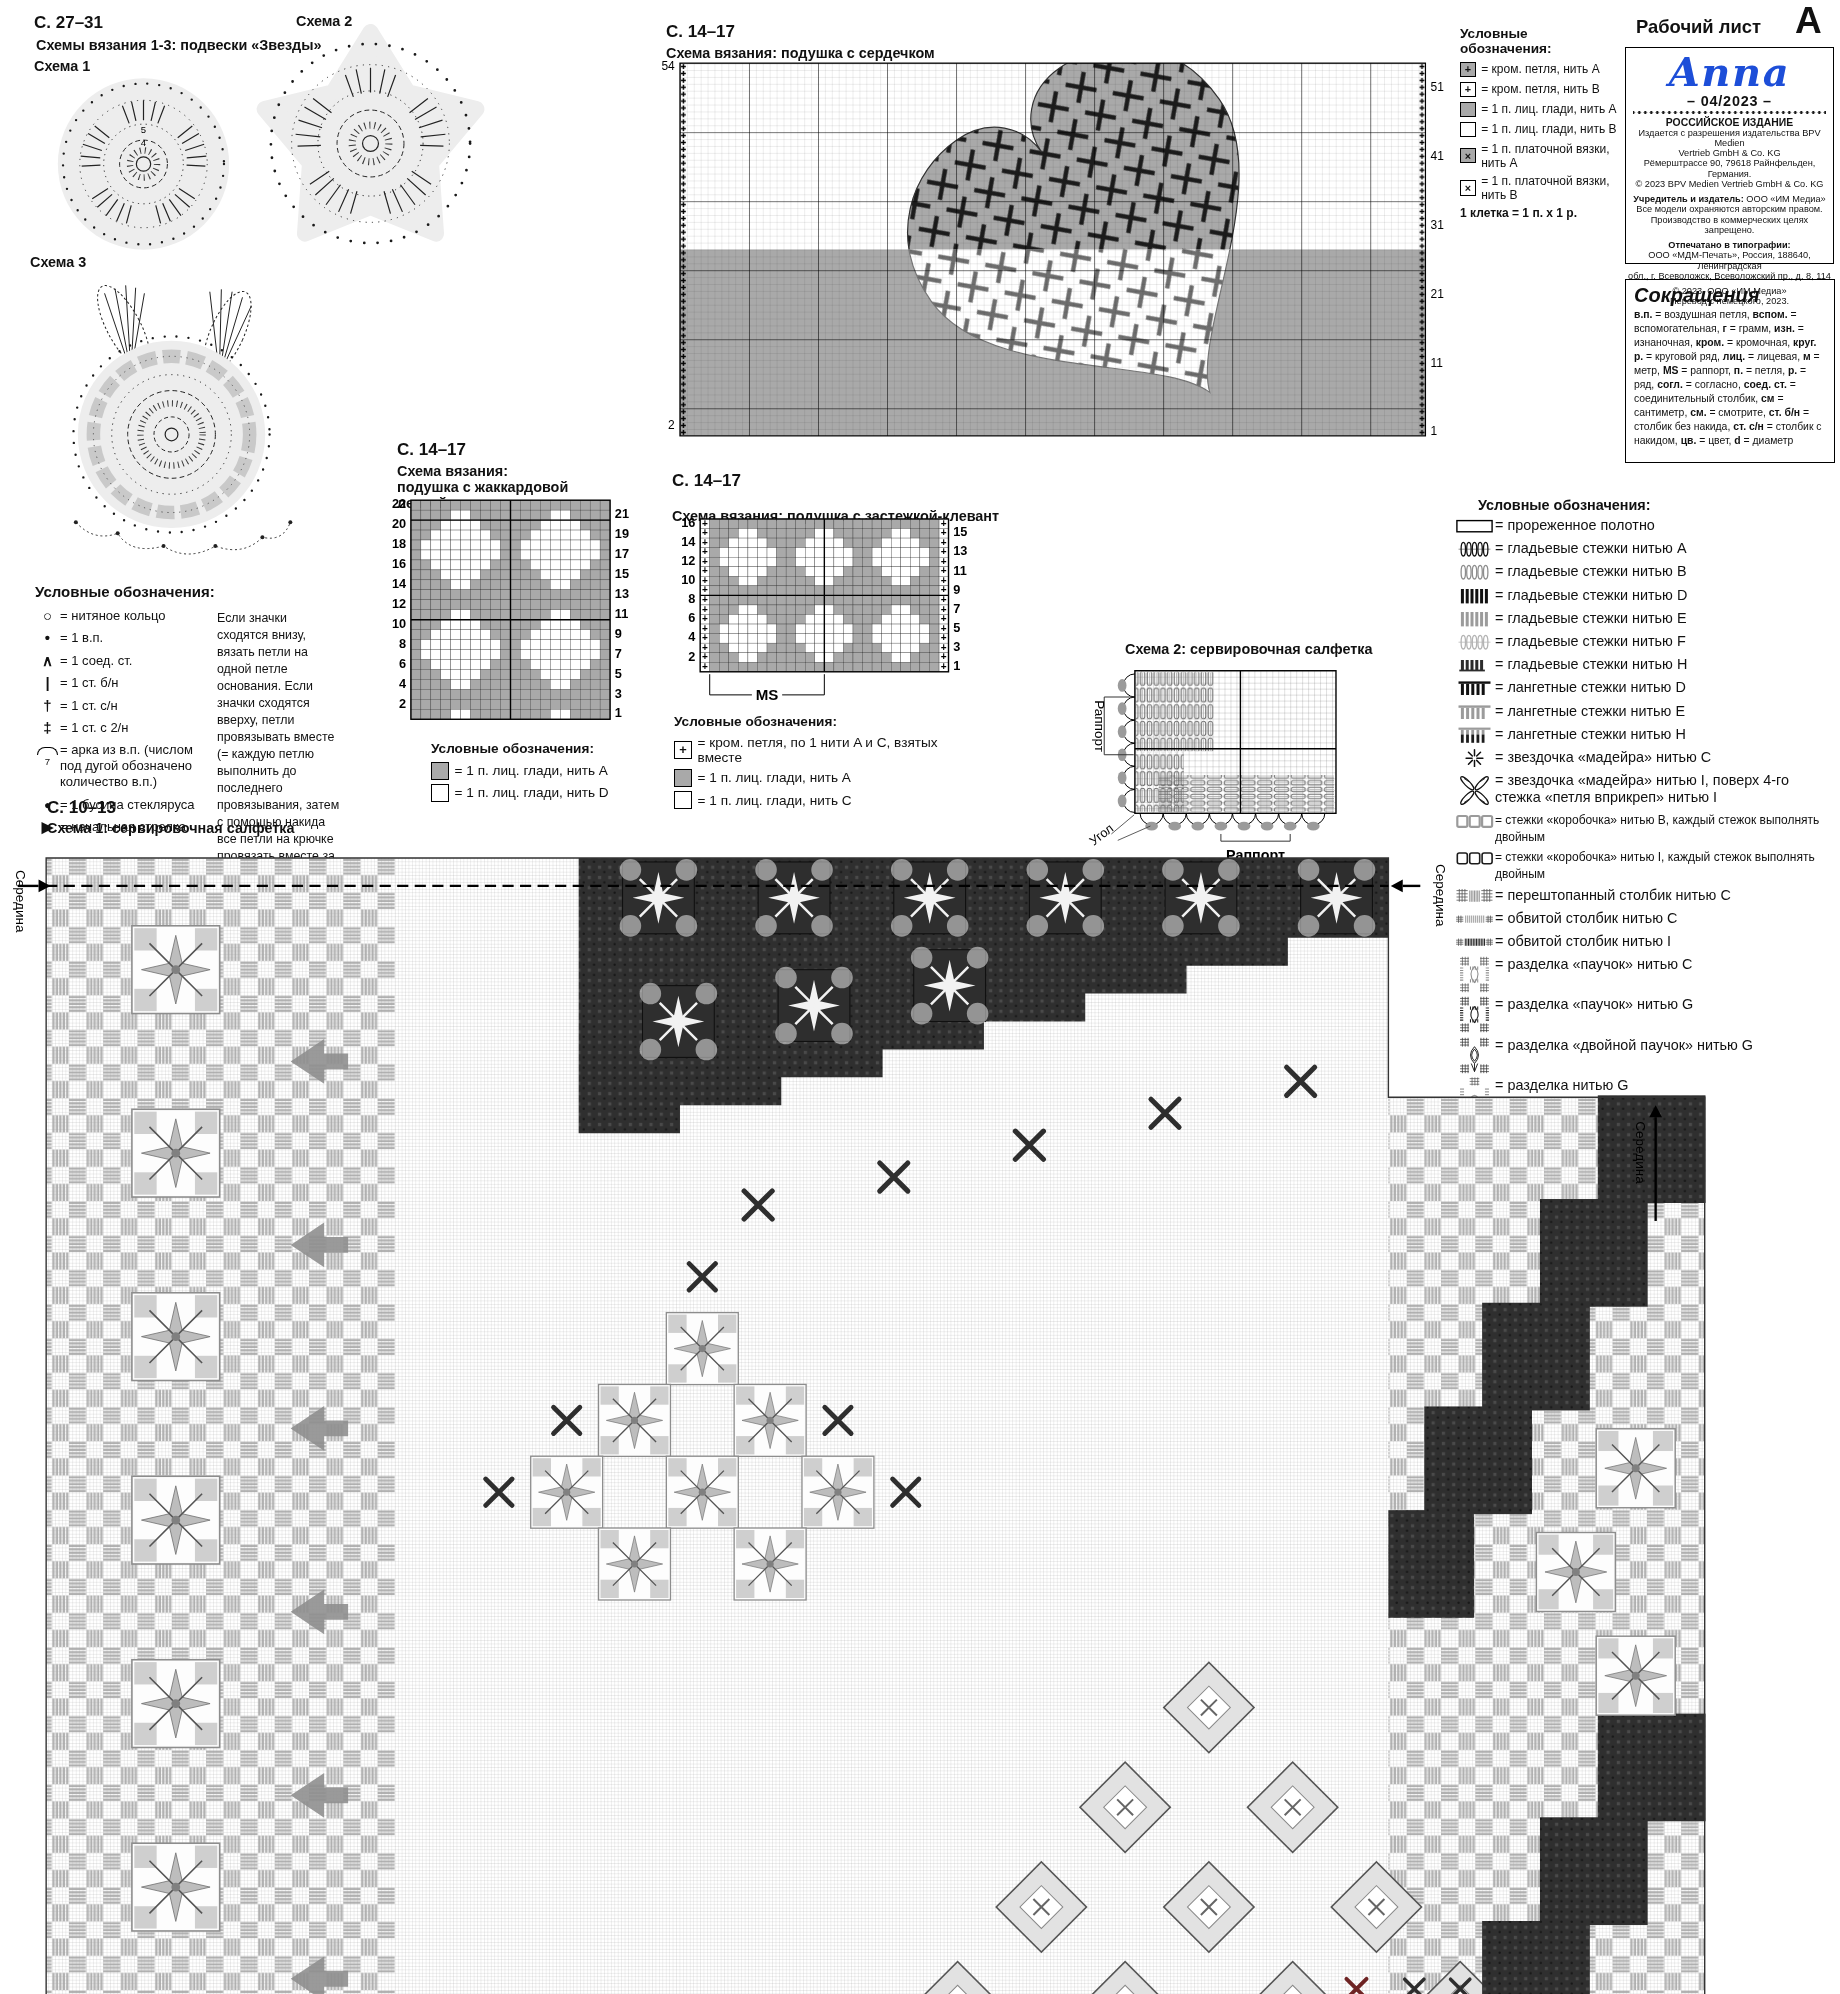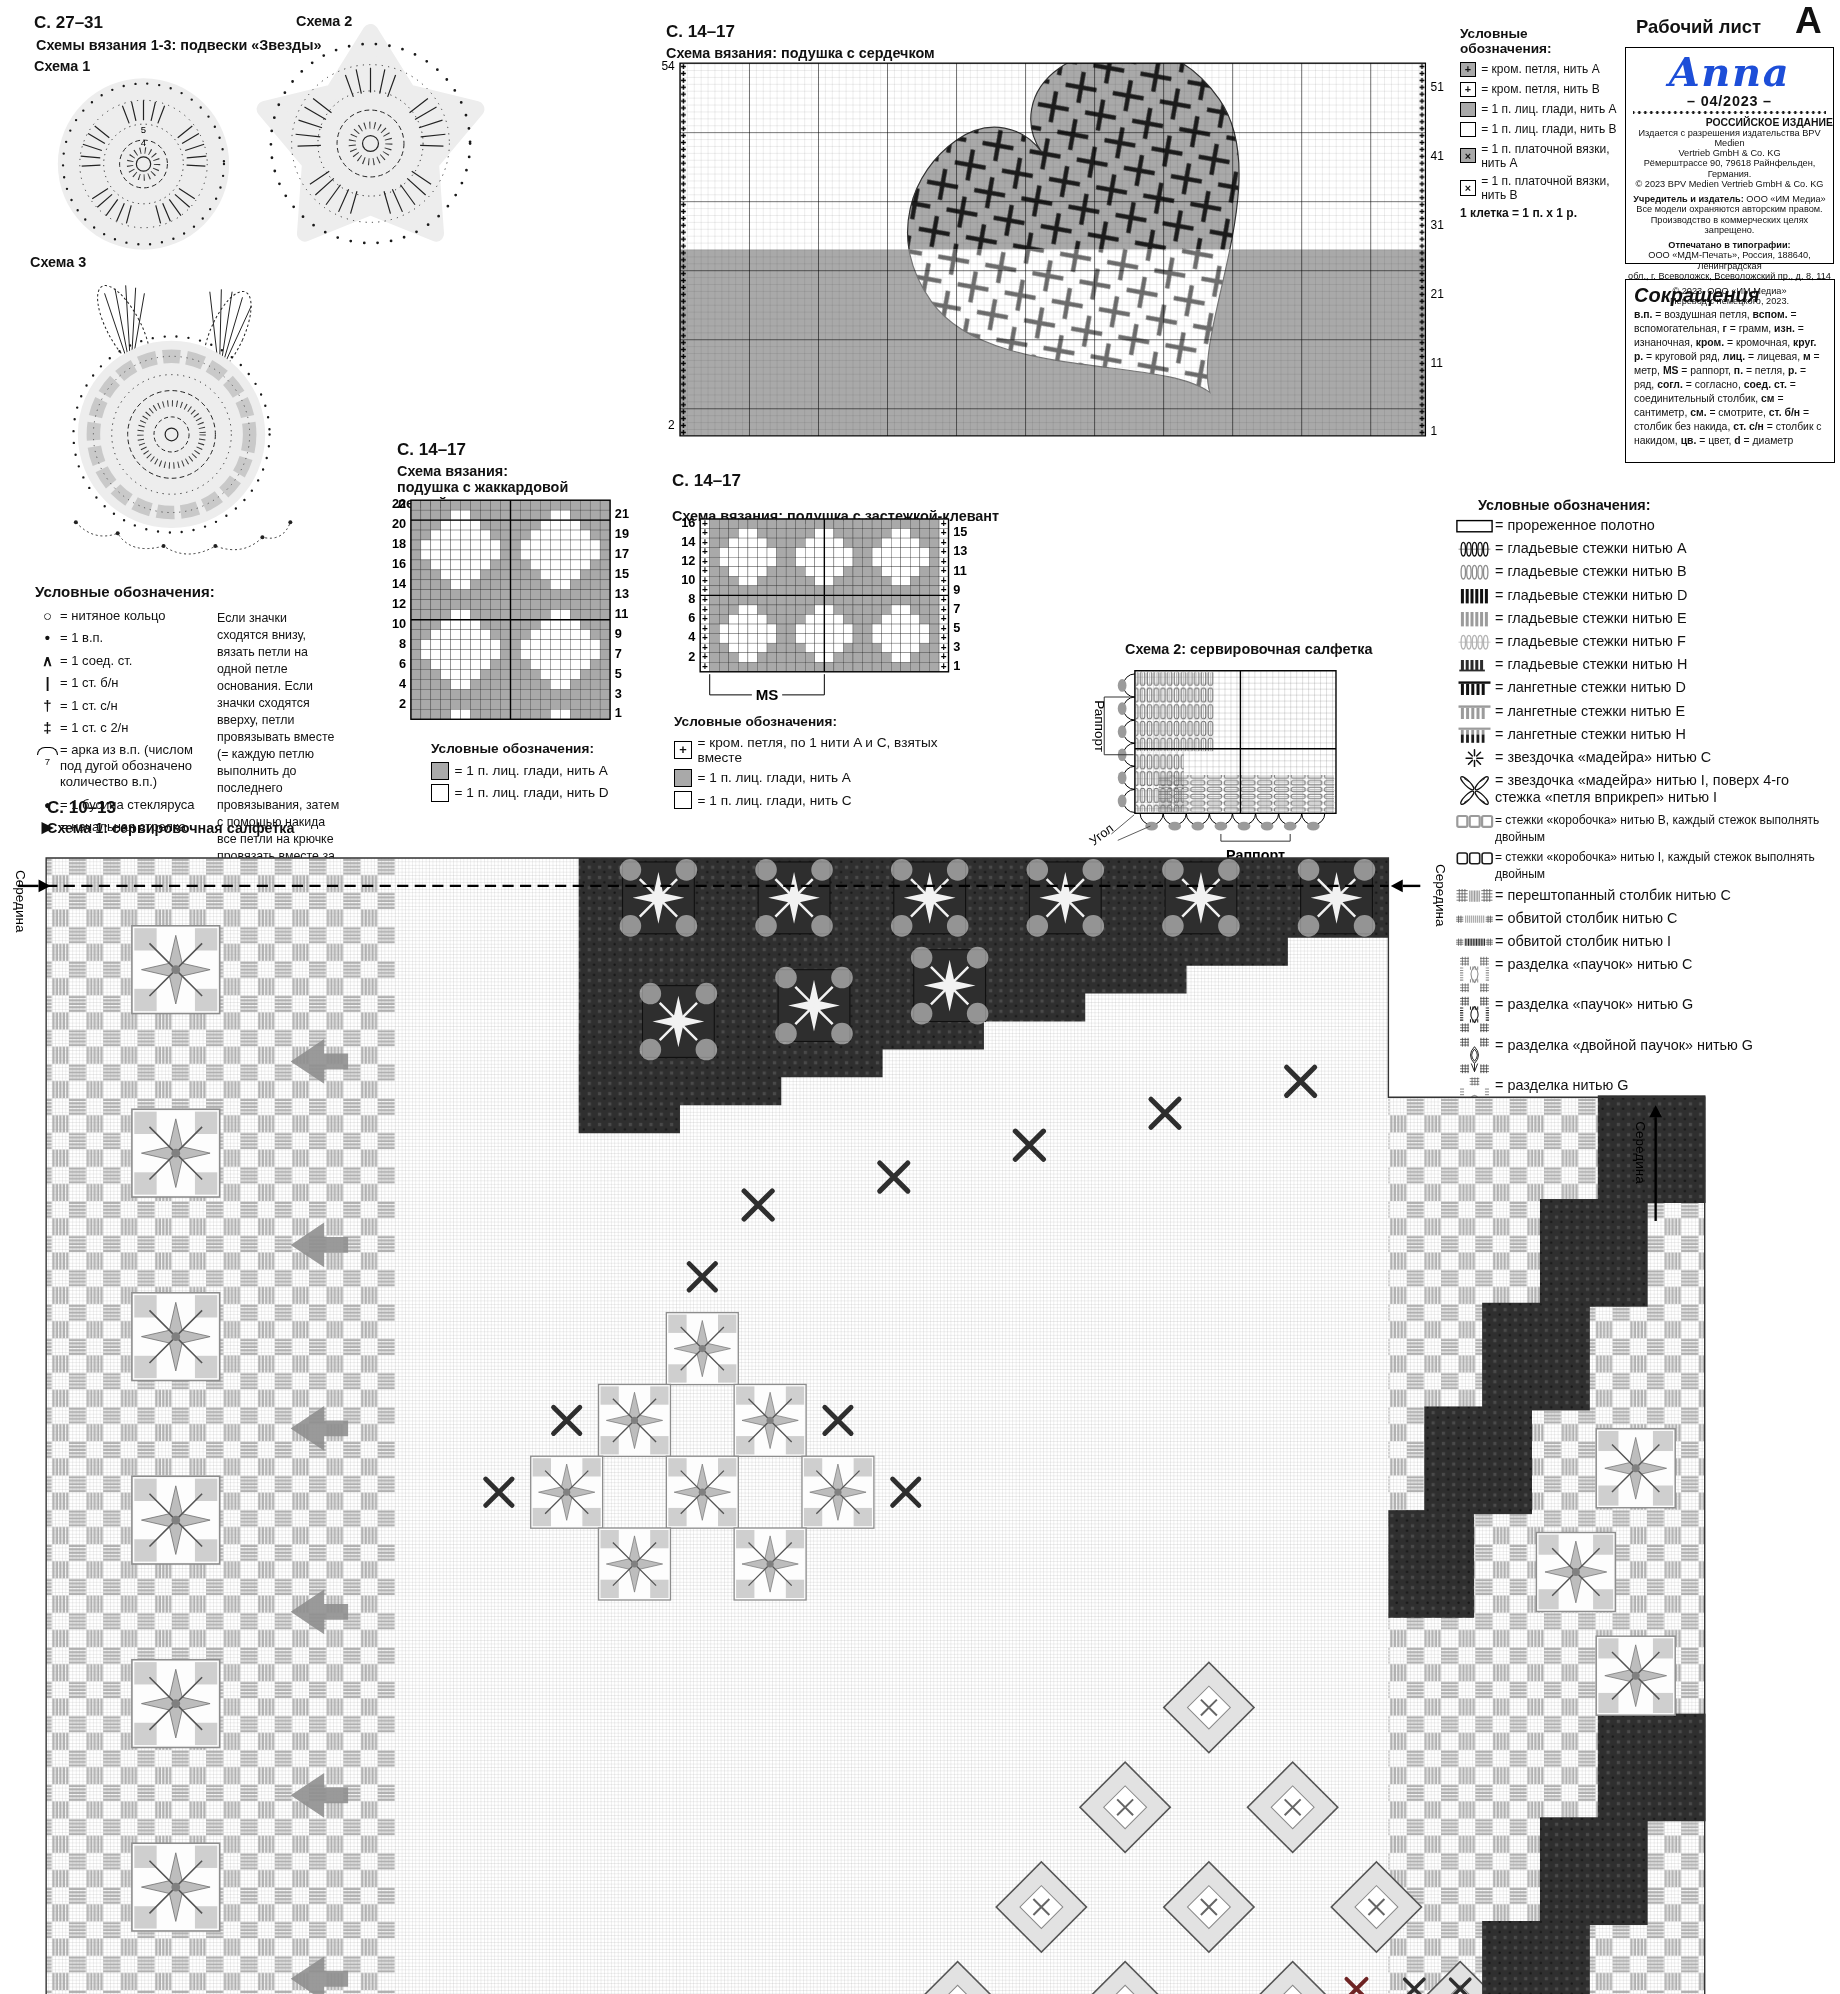--- a/index.html
+++ b/index.html
@@ -25,21 +25,21 @@
   .ll2{font-size:13.6px;}
   .mtitle{font-weight:bold;font-size:18.4px;}
   .mletter{font-weight:bold;font-size:37px;line-height:0.9;}
   .mbox{border:1.2px solid #000;text-align:center;padding-top:2.4px;}
   .logo{font-family:"DejaVu Serif",serif;font-style:italic;font-weight:bold;font-size:40px;
         line-height:43px;color:#1d4ed8;letter-spacing:1.6px;}
   .issue{font-weight:bold;font-size:14.4px;line-height:16px;letter-spacing:0.8px;}
   .dots{height:4.8px;margin:0.8px 7.2px 1.6px 7.2px;
         background-image:radial-gradient(circle,#1a1a1a 1.4px,transparent 1.6px);
         background-size:6px 4.8px;background-position:center;}
-  .edition{font-weight:bold;font-size:10.4px;line-height:11.2px;text-align:right;}
+  .edition{font-weight:bold;font-size:10.4px;line-height:11.2px;}
   .ml{font-size:9.2px;line-height:10.2px;min-height:5.2px;}
   .abbr{border:1.2px solid #000;padding:4px 8px;}
   .abbrt{font-family:"Liberation Sans",sans-serif;font-style:italic;font-weight:bold;font-size:20px;
          line-height:23px;}
   .abbrx{font-size:10.4px;line-height:14px;text-align:left;margin-top:0.8px;}
   .erow{display:flex;align-items:flex-start;margin-bottom:3.2px;min-height:20px;}
   .erow.t{min-height:35px;}
   .ei{width:41px;flex:0 0 41px;height:18.4px;}
   .ei.tall{height:37px;}
   .elb{font-size:14.4px;line-height:17px;}

